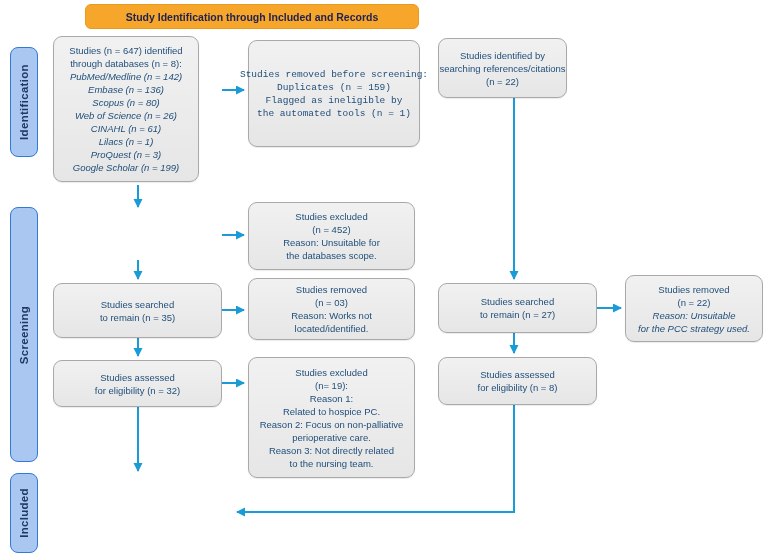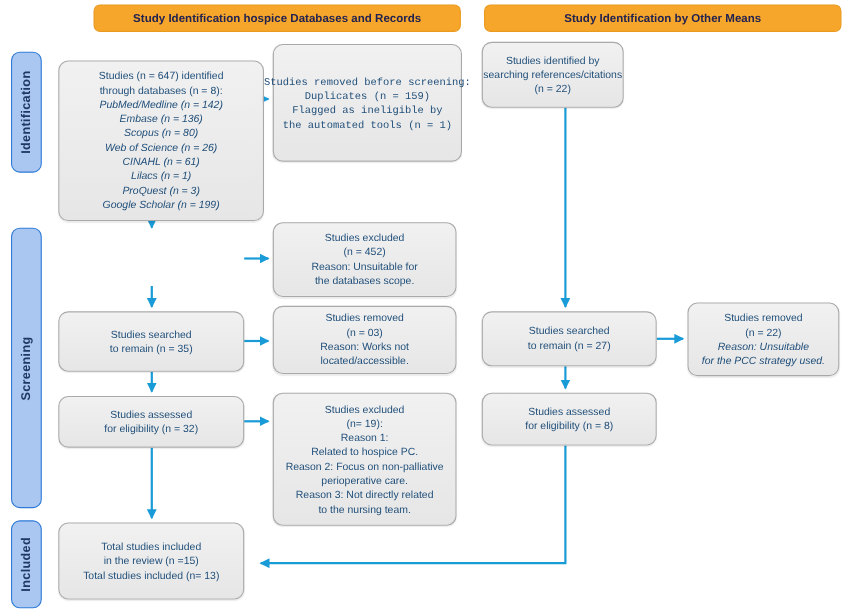--- a/index.html
+++ b/index.html
@@ -71,37 +71,34 @@
       <path d="M222,383 H244" marker-end="url(#ah)"></path>
       <path d="M138,407 V471" marker-end="url(#ah)"></path>
       <path d="M514,98 V279" marker-end="url(#ah)"></path>
       <path d="M597,308 H621" marker-end="url(#ah)"></path>
       <path d="M514,333 V353" marker-end="url(#ah)"></path>
       <path d="M514,405 V512 H237" marker-end="url(#ah)"></path>
     </g>
   </svg>
 
   <div class="hdr" style="left:85px;top:4px;width:332px;height:23px;">
-    <span>Study Identification hospice Databases and Records</span>
-  </div>
-  <div class="hdr" style="left:440px;top:4px;width:323px;height:23px;">
-    <span>Study Identification by Other Means</span>
+    <span>Study Identification through Included and Records</span>
   </div>
 
   <div class="side" style="left:10px;top:47px;width:28px;height:110px;">
     <span>Identification</span>
   </div>
   <div class="side" style="left:10px;top:207px;width:28px;height:255px;">
     <span>Screening</span>
   </div>
   <div class="side" style="left:10px;top:473px;width:28px;height:80px;">
     <span>Included</span>
   </div>
 
-  <div class="box" style="left:53px;top:55px;width:187px;height:146px;">
+  <div class="box" style="left:53px;top:36px;width:146px;height:146px;">
       <div class="line">Studies (n = 647) identified</div>
       <div class="line">through databases (n = 8):</div>
       <div class="line italic">PubMed/Medline (n = 142)</div>
       <div class="line italic">Embase (n = 136)</div>
       <div class="line italic">Scopus (n = 80)</div>
       <div class="line italic">Web of Science (n = 26)</div>
       <div class="line italic">CINAHL (n = 61)</div>
       <div class="line italic">Lilacs (n = 1)</div>
       <div class="line italic">ProQuest (n = 3)</div>
       <div class="line italic">Google Scholar (n = 199)</div>
@@ -124,44 +121,39 @@
 
   <div class="box" style="left:53px;top:283px;width:169px;height:55px;">
       <div class="line">Studies searched</div>
       <div class="line">to remain (n = 35)</div>
     </div>
 
   <div class="box" style="left:248px;top:278px;width:167px;height:62px;">
       <div class="line">Studies removed</div>
       <div class="line">(n = 03)</div>
       <div class="line">Reason: Works not</div>
-      <div class="line">located/accessible.</div>
+      <div class="line">located/identified.</div>
     </div>
 
   <div class="box" style="left:53px;top:360px;width:169px;height:47px;">
       <div class="line">Studies assessed</div>
       <div class="line">for eligibility (n = 32)</div>
     </div>
 
   <div class="box" style="left:248px;top:357px;width:167px;height:121px;">
       <div class="line">Studies excluded</div>
       <div class="line">(n= 19):</div>
       <div class="line">Reason 1:</div>
       <div class="line">Related to hospice PC.</div>
       <div class="line">Reason 2: Focus on non-palliative</div>
       <div class="line">perioperative care.</div>
       <div class="line">Reason 3: Not directly related</div>
       <div class="line">to the nursing team.</div>
     </div>
 
-  <div class="box" style="left:53px;top:475px;width:169px;height:70px;">
-      <div class="line">Total studies included</div>
-      <div class="line">in the review (n =15)</div>
-      <div class="line">Total studies included (n= 13)</div>
-    </div>
 
   <div class="box" style="left:438px;top:38px;width:129px;height:60px;">
       <div class="line">Studies identified by</div>
       <div class="line">searching references/citations</div>
       <div class="line">(n = 22)</div>
     </div>
 
   <div class="box" style="left:438px;top:283px;width:159px;height:50px;">
       <div class="line">Studies searched</div>
       <div class="line">to remain (n = 27)</div>

